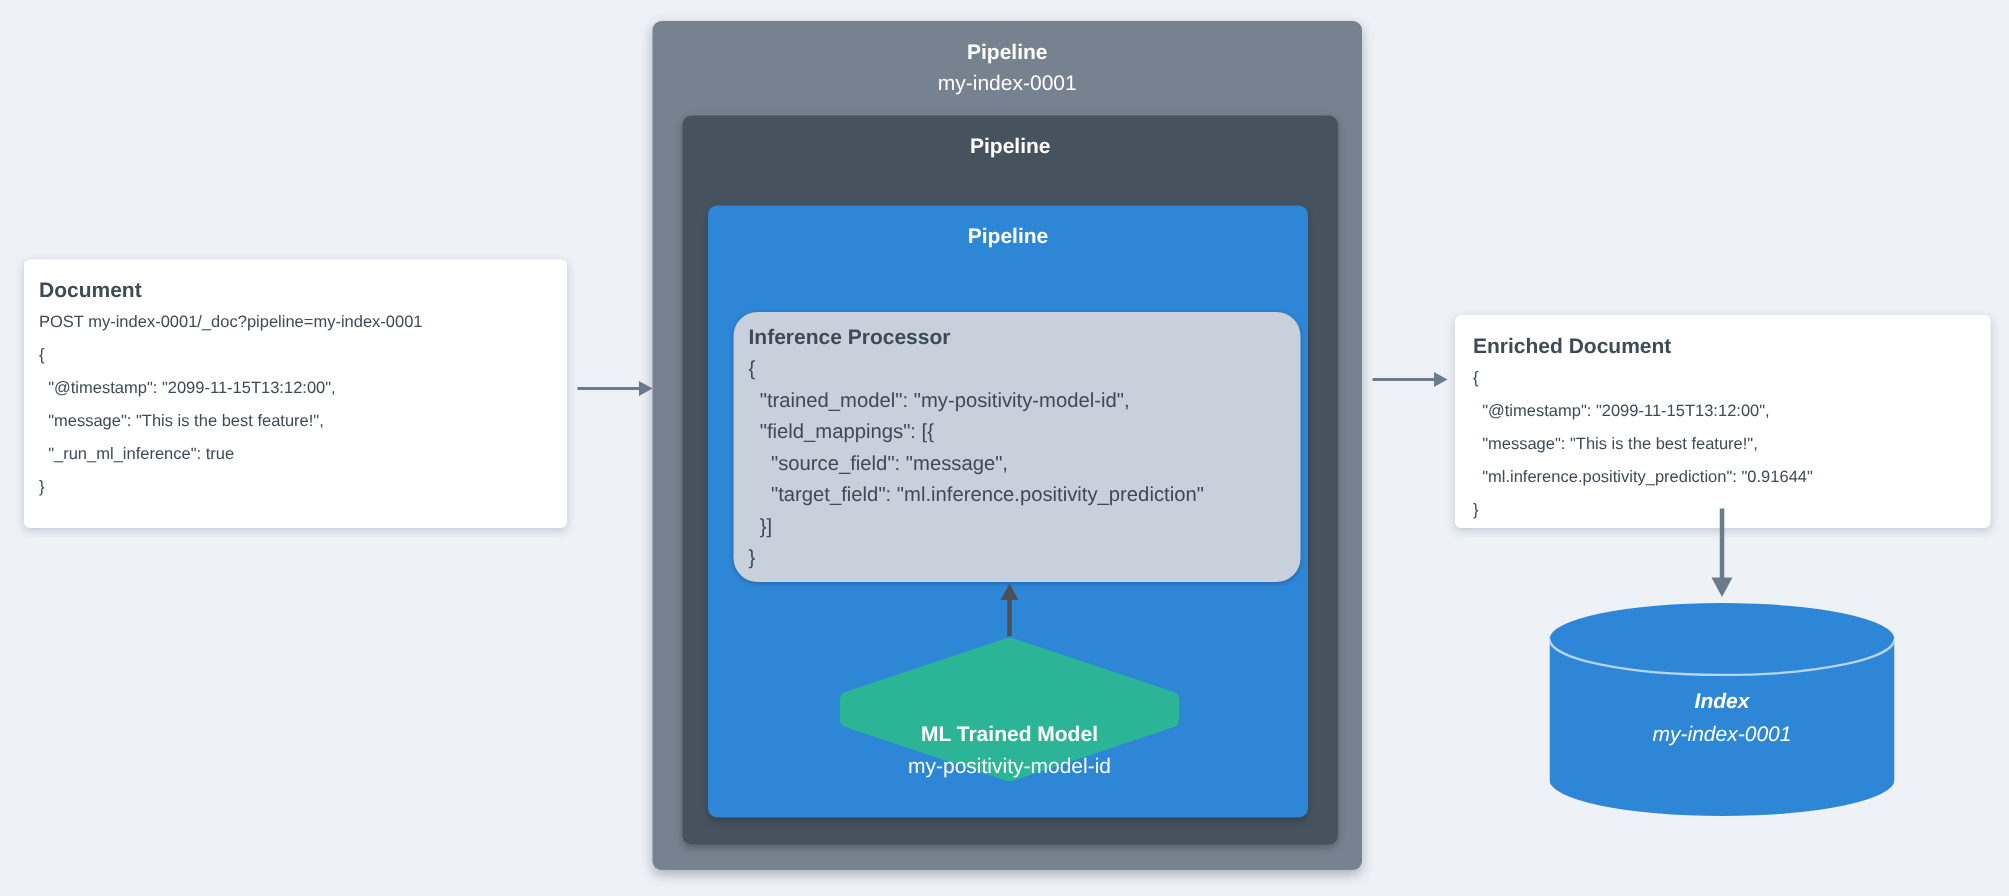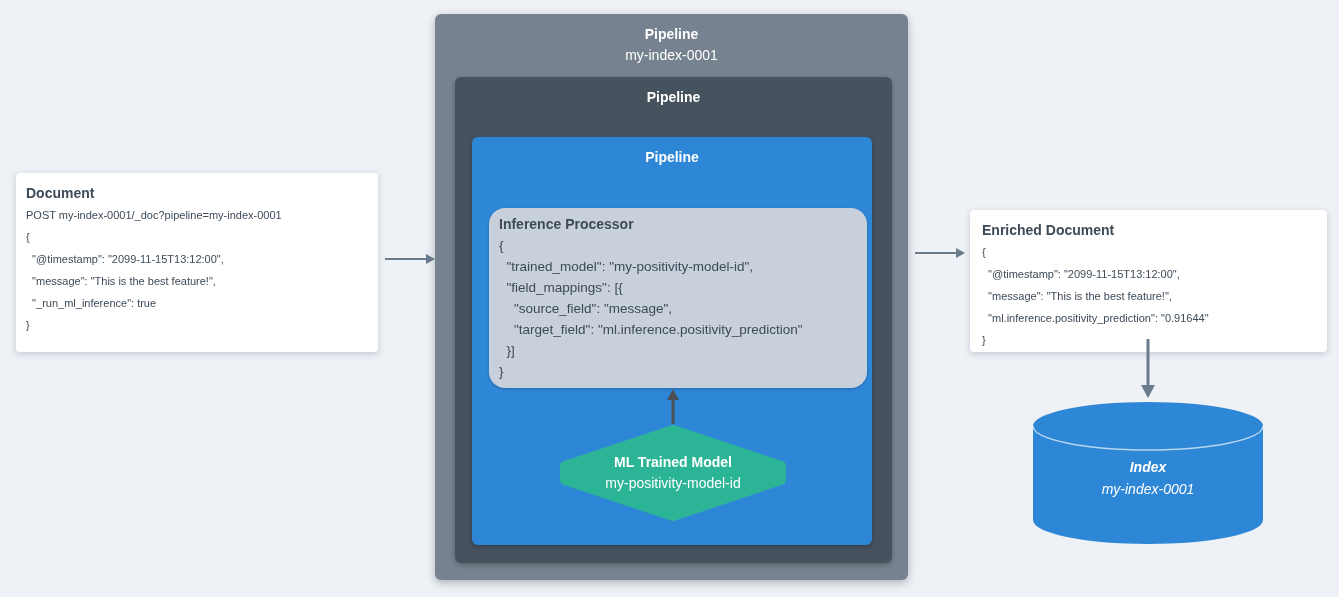--- a/index.html
+++ b/index.html
@@ -32,21 +32,21 @@
 
   .processor-box{position:absolute;left:17px;top:71px;width:378px;height:180px;border-radius:16px;
                  background:var(--processor-bg);padding:6px 12px 6px 10px;color:var(--text-dark);
                  box-shadow:0 1px 3px rgba(0,0,0,.2);overflow:hidden;}
   .processor-box .card-title{line-height:21px;}
   .processor-box .code-line{font-size:13.5px;line-height:21px;}
 
   .hex-wrap{position:absolute;left:88px;top:288px;width:226px;height:96px;}
   .hex-wrap svg{position:absolute;left:0;top:0;}
   .hex-label{position:absolute;left:0;top:0;width:100%;height:100%;display:flex;
-             flex-direction:column;align-items:center;justify-content:center;
+             flex-direction:column;align-items:center;justify-content:flex-end;
              color:var(--text-light);text-align:center;}
   .hex-label .t{font-size:14px;font-weight:bold;line-height:21px;}
   .hex-label .s{font-size:14px;line-height:21px;}
 
   .arrow{position:absolute;}
   .arrow-left{left:384px;top:252px;}
   .arrow-right{left:914px;top:246px;}
   .arrow-up{left:194px;top:252px;}
   .arrow-down{left:1140px;top:338px;}
 

